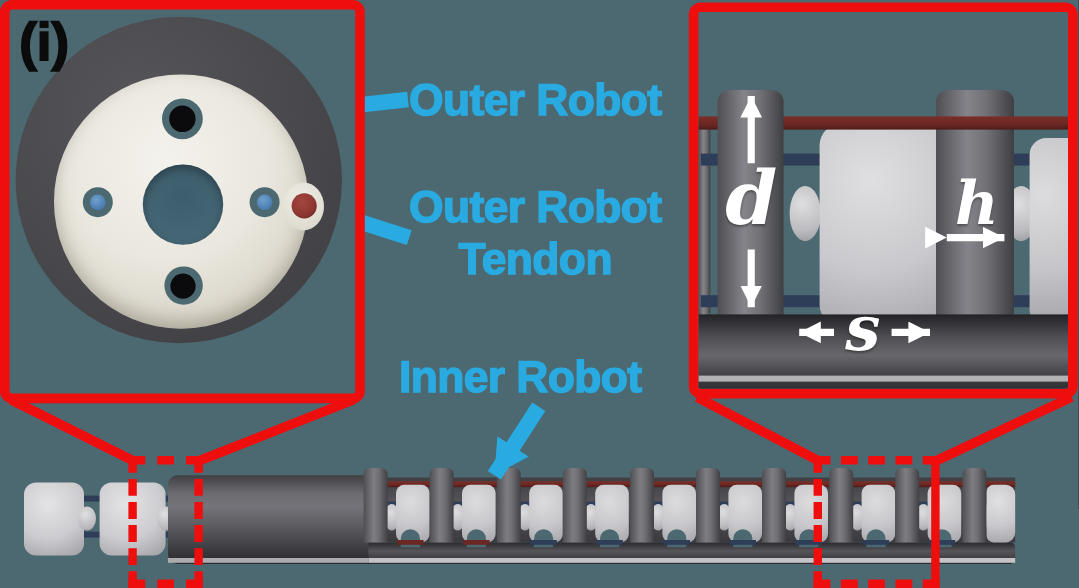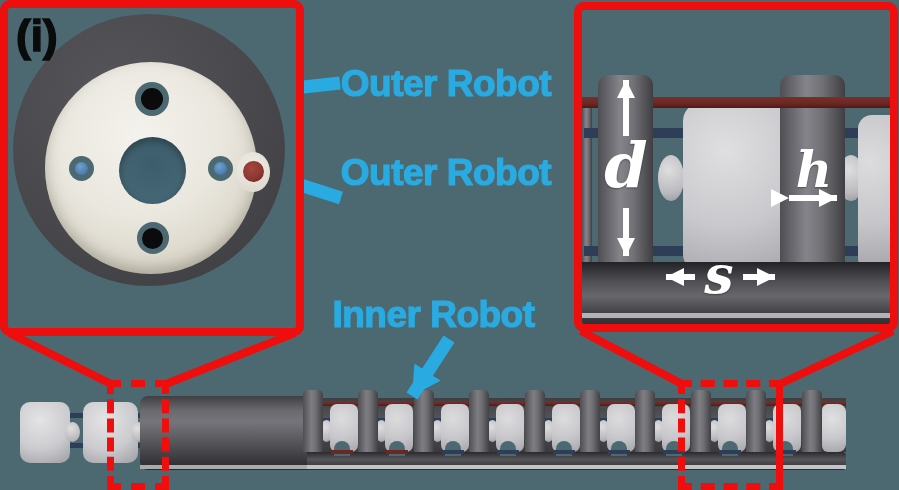--- a/index.html
+++ b/index.html
@@ -252,16 +252,17 @@
     </svg>
 
     <div class="dim-letter" style="left:16px;top:124px;width:56px;font-size:62px;line-height:64px;">d</div>
     <div class="dim-letter" style="left:204px;top:134px;width:56px;font-size:50px;line-height:52px;">h</div>
     <div class="dim-letter" style="left:112px;top:238px;width:50px;font-size:52px;line-height:54px;">s</div>
   </div>
 
   <div class="blue-label" style="left:331px;top:64px;width:230px;">Outer Robot</div>
   <div class="blue-label" style="left:331px;top:151px;width:230px;line-height:43px;">
     <span>Outer Robot</span><br>
+    <span>Tendon</span>
   </div>
   <div class="blue-label" style="left:321px;top:295px;width:225px;text-align:center;">Inner Robot</div>
 
 </div>
 
 </body></html>

